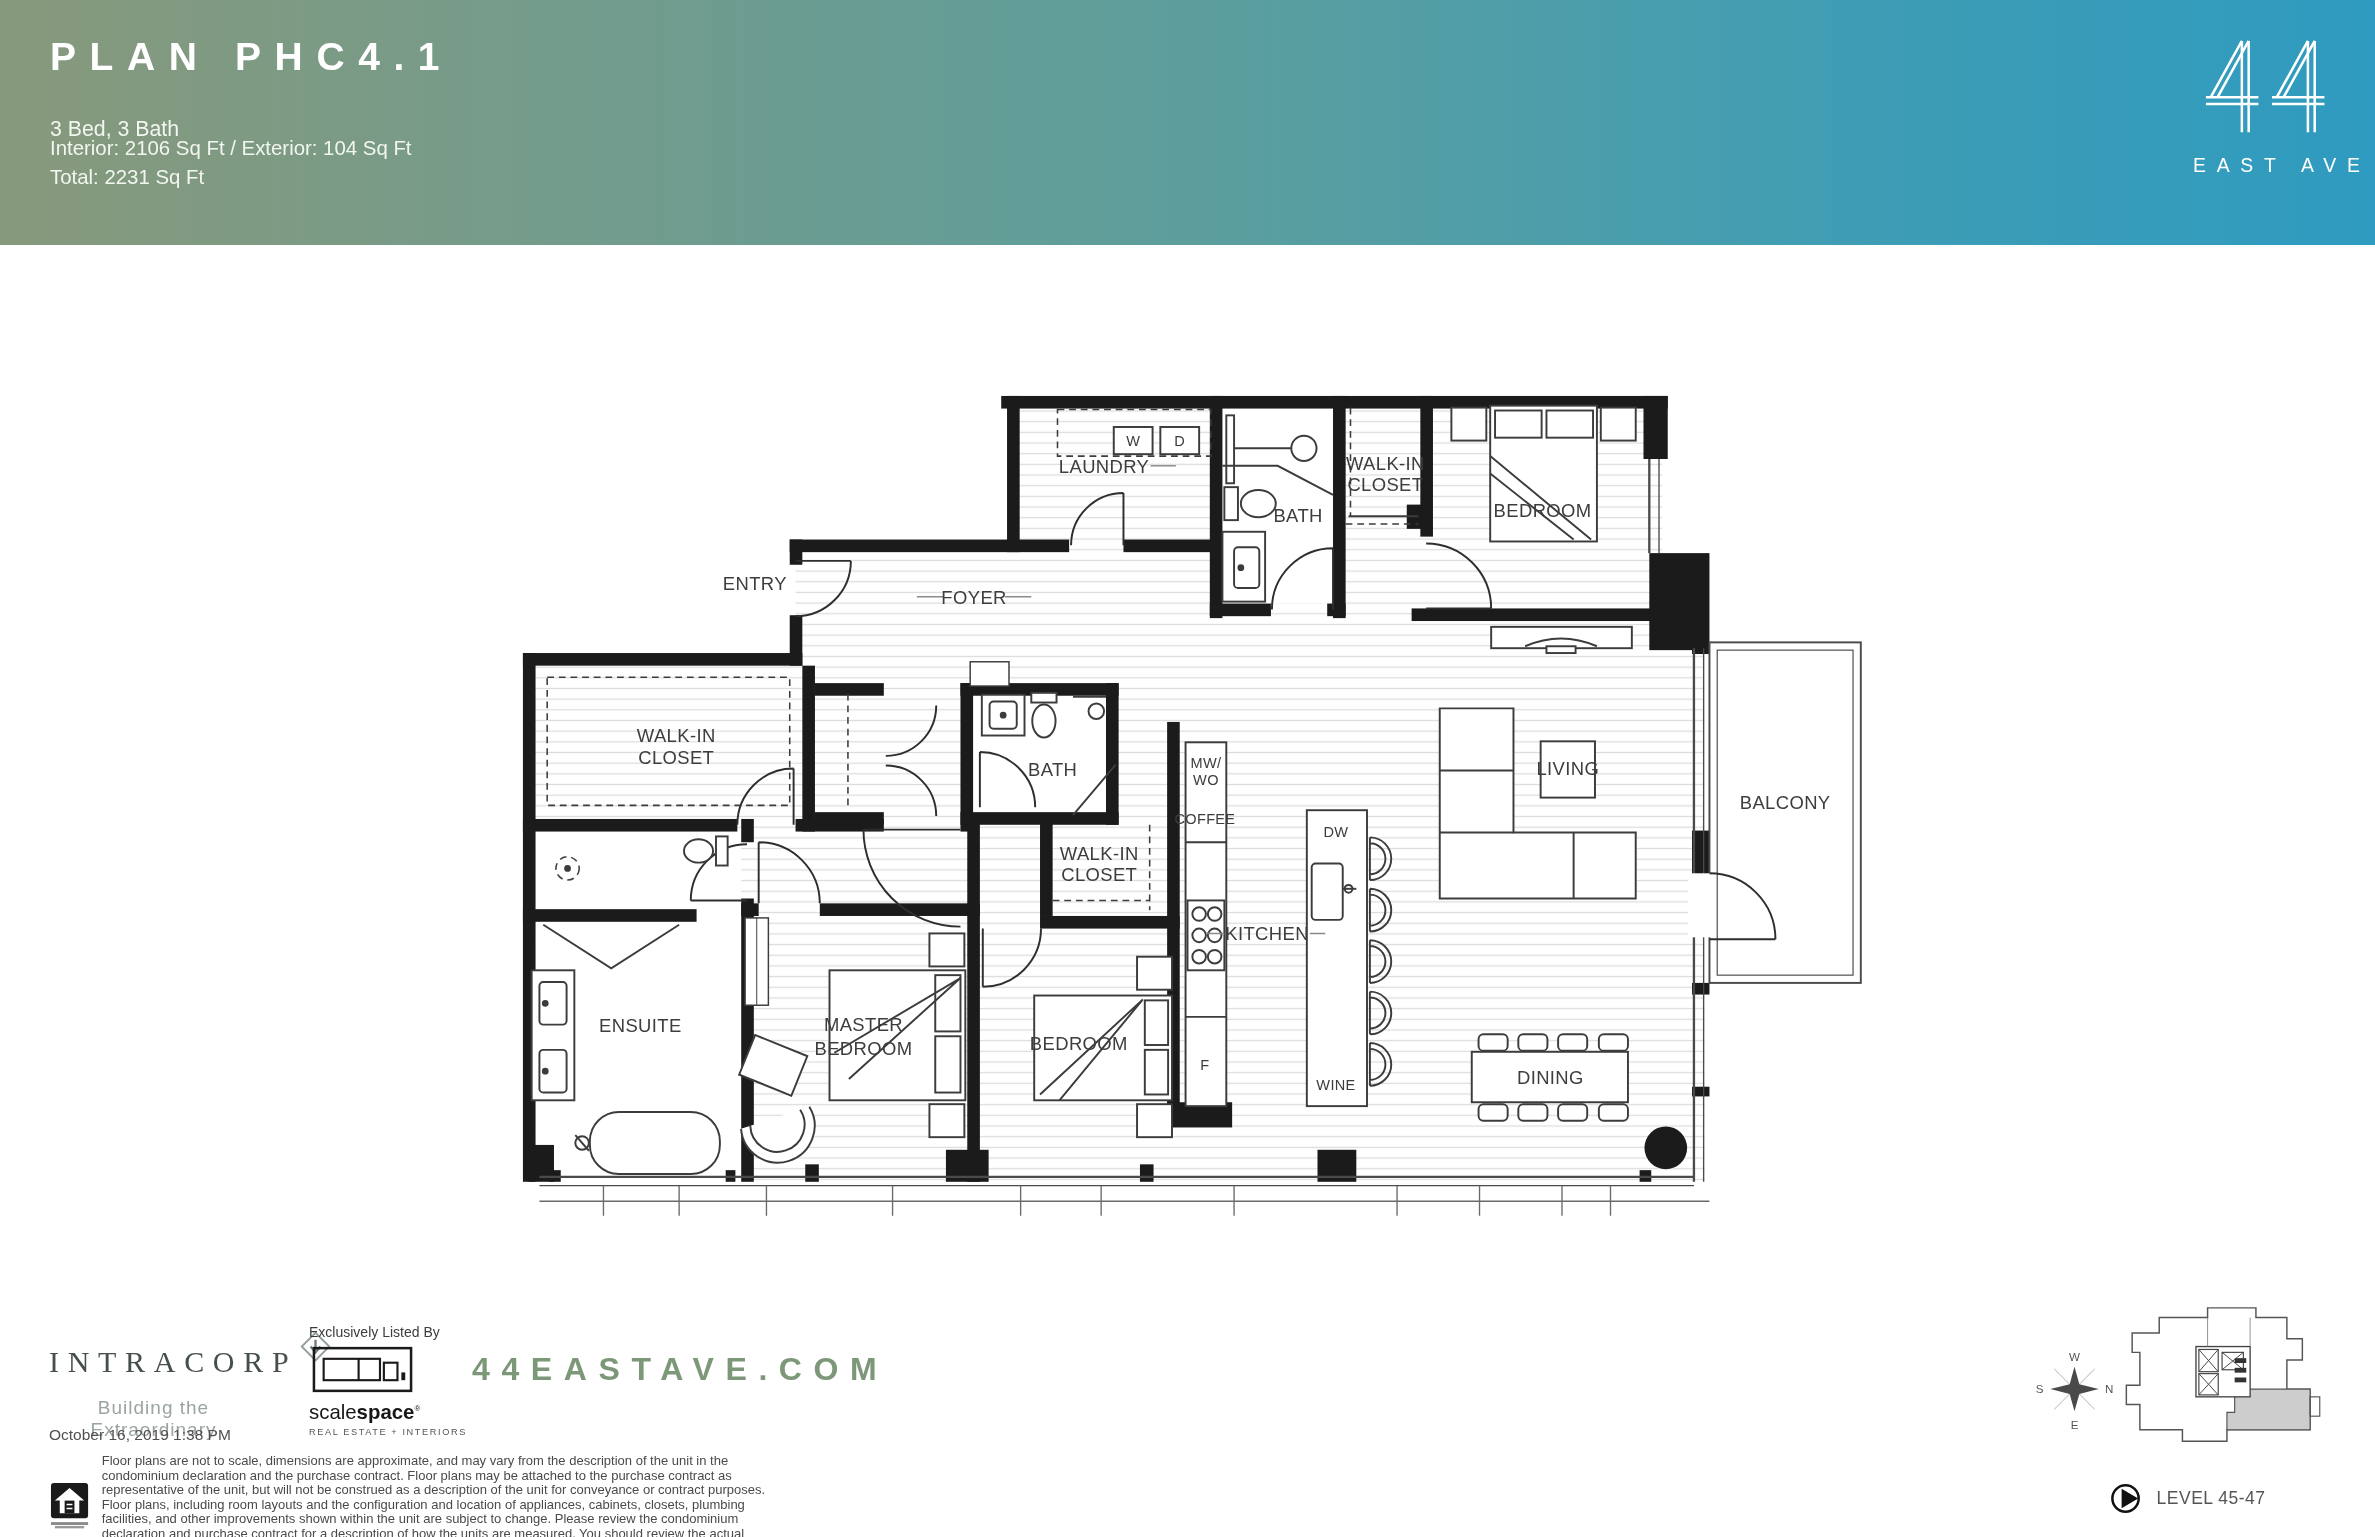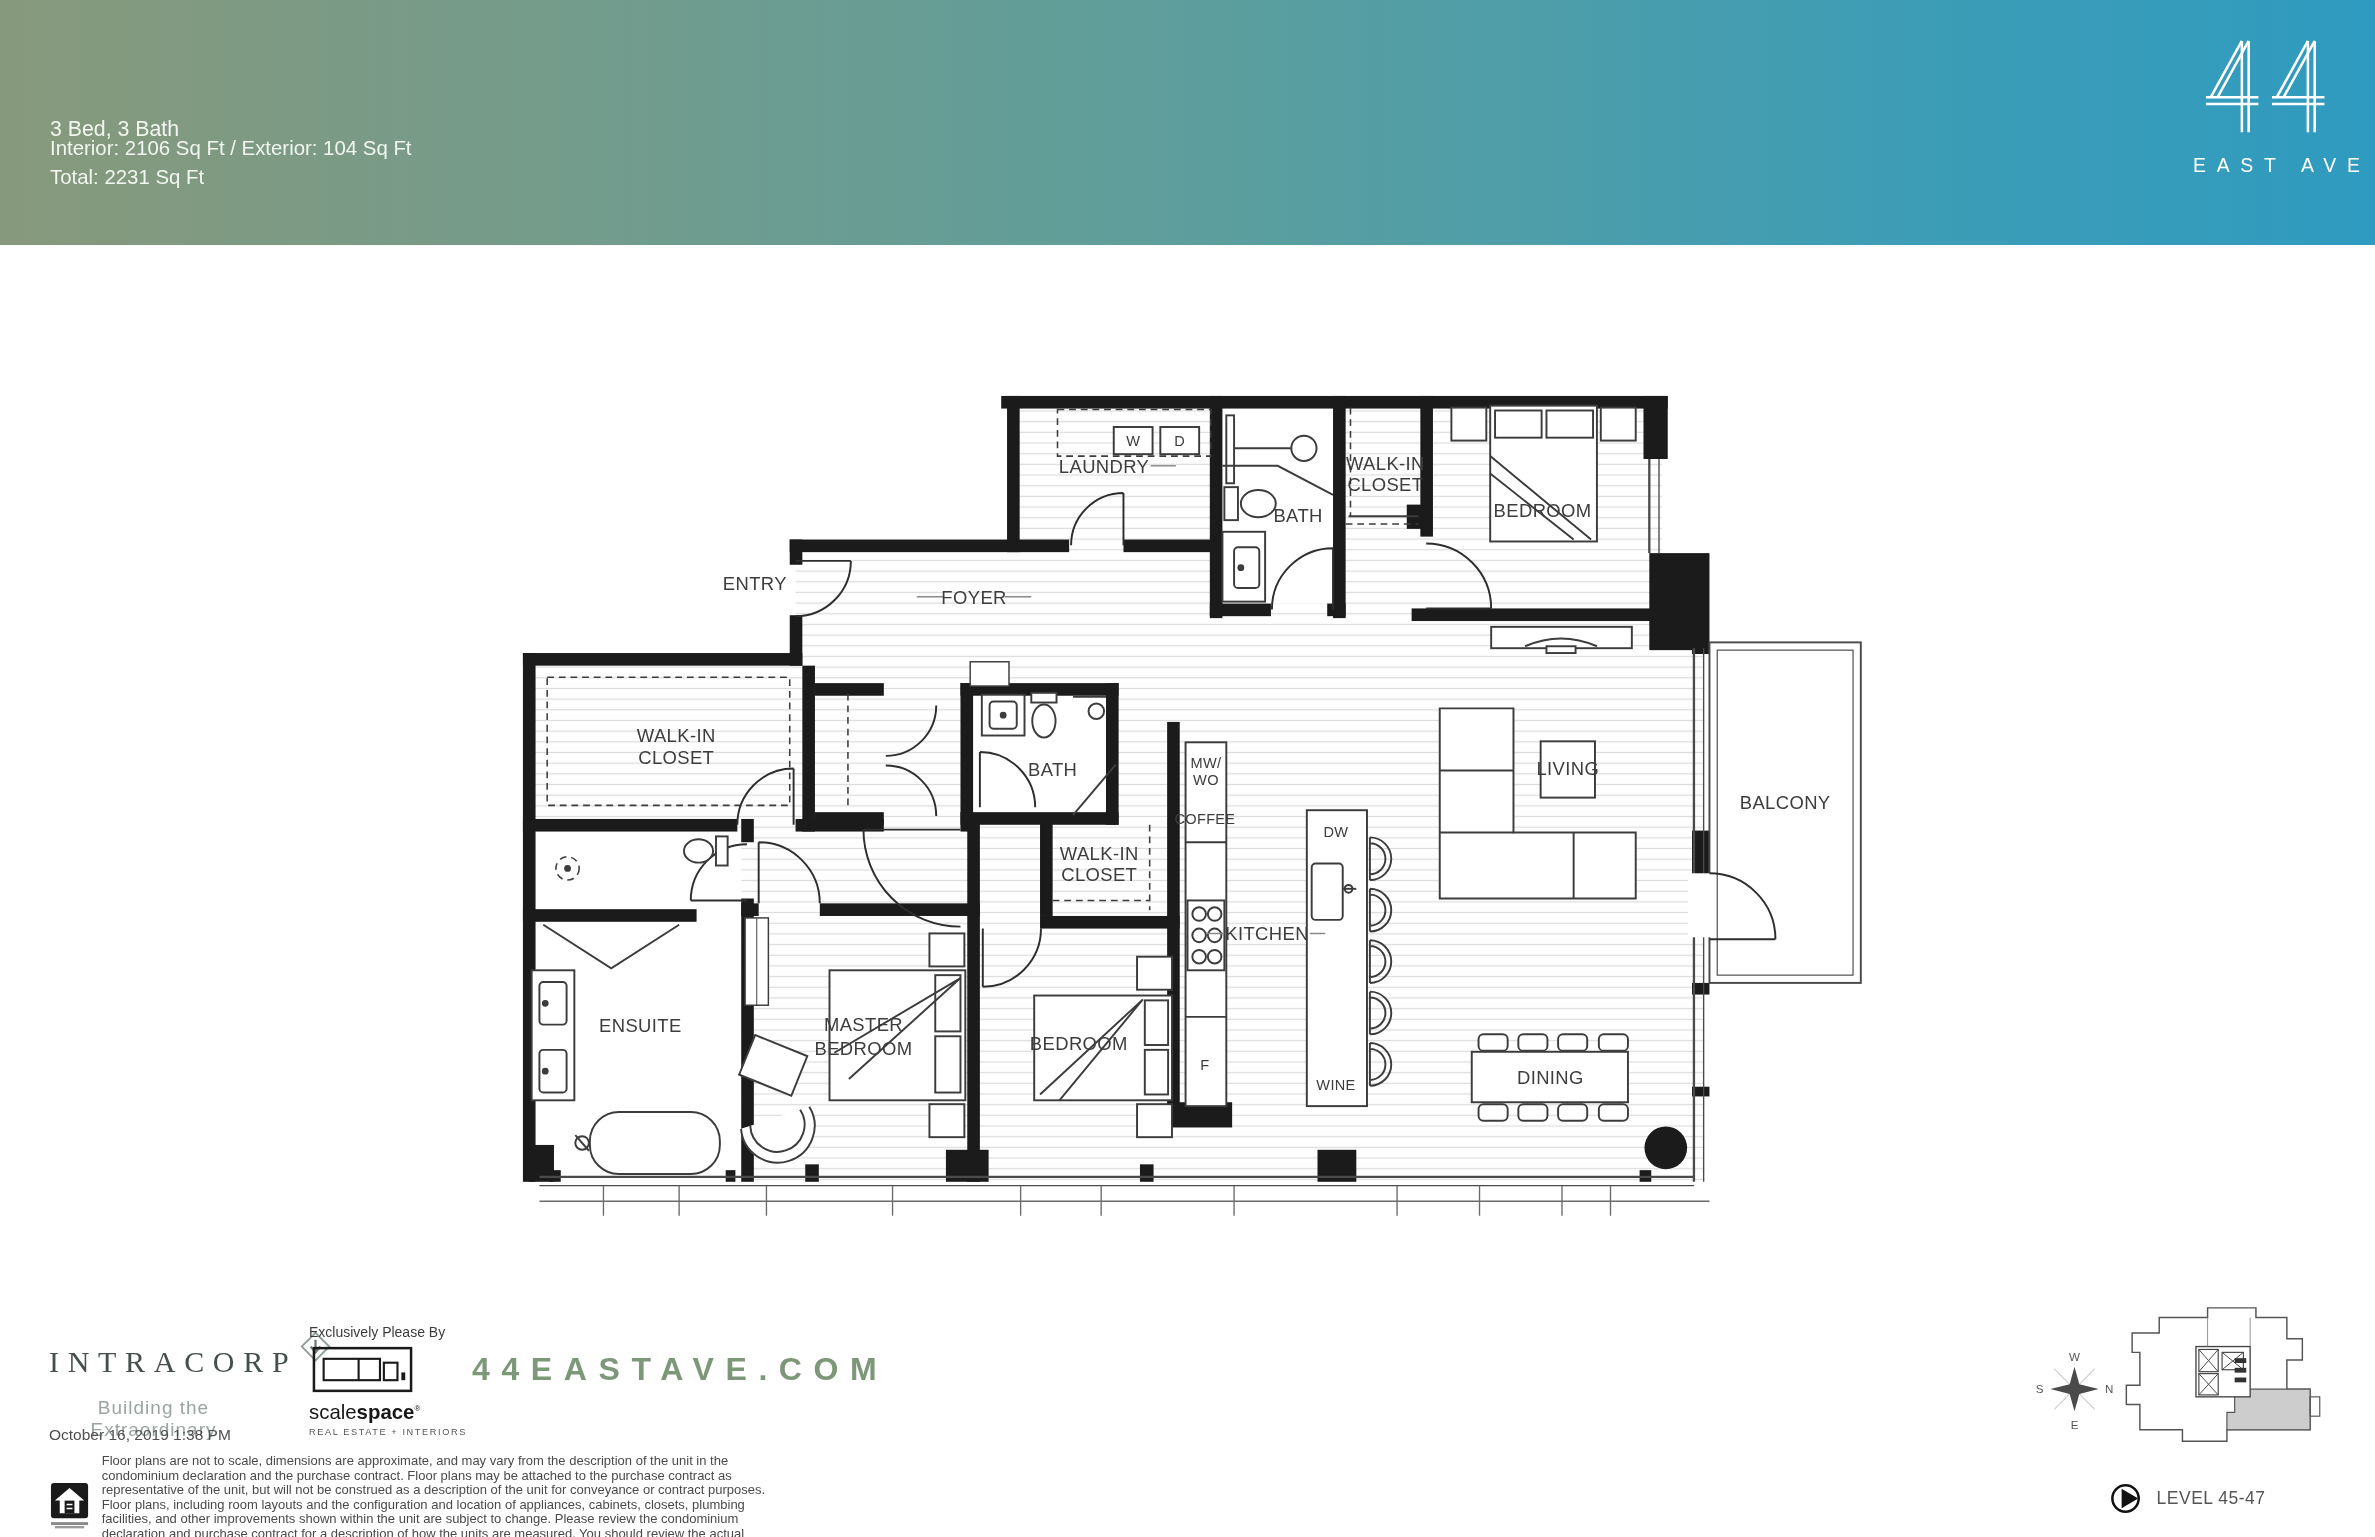--- a/index.html
+++ b/index.html
@@ -47,20 +47,21 @@
   .level{position:absolute;left:2108px;top:1480px;display:flex;align-items:center;}
   .level .lvl-text{margin-left:11.6px;font-size:17.5px;color:#555;letter-spacing:0.5px;}
   
   text.rl{font-family:"Liberation Sans",sans-serif;fill:#3d3d3d;font-size:19px;letter-spacing:0.4px;text-anchor:middle;}
   text.rs{font-family:"Liberation Sans",sans-serif;fill:#3d3d3d;font-size:15px;letter-spacing:0.3px;text-anchor:middle;}
 </style>
 </head>
 <body>
 
 <div class="header">
+  <h1>PLAN PHC4.1</h1>
   <div class="hsub s1">3 Bed, 3 Bath</div>
   <div class="hsub s2">Interior: 2106 Sq Ft / Exterior: 104 Sq Ft</div>
   <div class="hsub s3">Total: 2231 Sq Ft</div>
 
   <div class="brand">
     <svg width="146" height="101" viewBox="0 0 150 104">
       <g stroke="#ffffff" stroke-width="2.6" fill="none">
         <path d="M45 4 L13 62 M52 4 L20 62"></path>
         <path d="M8 62 L62 62 M8 69 L62 69"></path>
         <path d="M45 4 L45 98 M52 4 L52 98"></path>
@@ -358,21 +359,21 @@
 <div class="intracorp">
   <div class="word">INTRACORP</div>
   <svg class="diamond-icon" width="33" height="37" viewBox="0 0 34 38">
     <rect x="7" y="7" width="20" height="20" transform="rotate(45 17 17)" fill="none" stroke="#93a09a" stroke-width="2"></rect>
     <path d="M17 10 V22 M12 17 L17 23 L22 17" stroke="#6f7f78" stroke-width="2.4" fill="none"></path>
   </svg>
   <div class="tag">Building the Extraordinary</div>
 </div>
 
 <div class="listedby">
-  <div class="lb">Exclusively Please By</div>
+  <div class="lb">Exclusively Listed By</div>
   <svg width="101" height="47" viewBox="0 0 104 48" style="margin-top:5.8px">
     <rect x="2" y="2" width="100" height="44" fill="none" stroke="#1a1a1a" stroke-width="2.6"></rect>
     <rect x="12" y="13" width="58" height="22" fill="none" stroke="#1a1a1a" stroke-width="2.2"></rect>
     <path d="M48,13 V35" stroke="#1a1a1a" stroke-width="2.2"></path>
     <rect x="74" y="17" width="14" height="18" fill="none" stroke="#1a1a1a" stroke-width="2.2"></rect>
     <rect x="92" y="27" width="4" height="8" fill="#1a1a1a"></rect>
   </svg>
   <div class="usname"><span>scale</span><b>space</b><sup>®</sup></div>
   <div class="ussub">REAL ESTATE + INTERIORS</div>
 </div>

